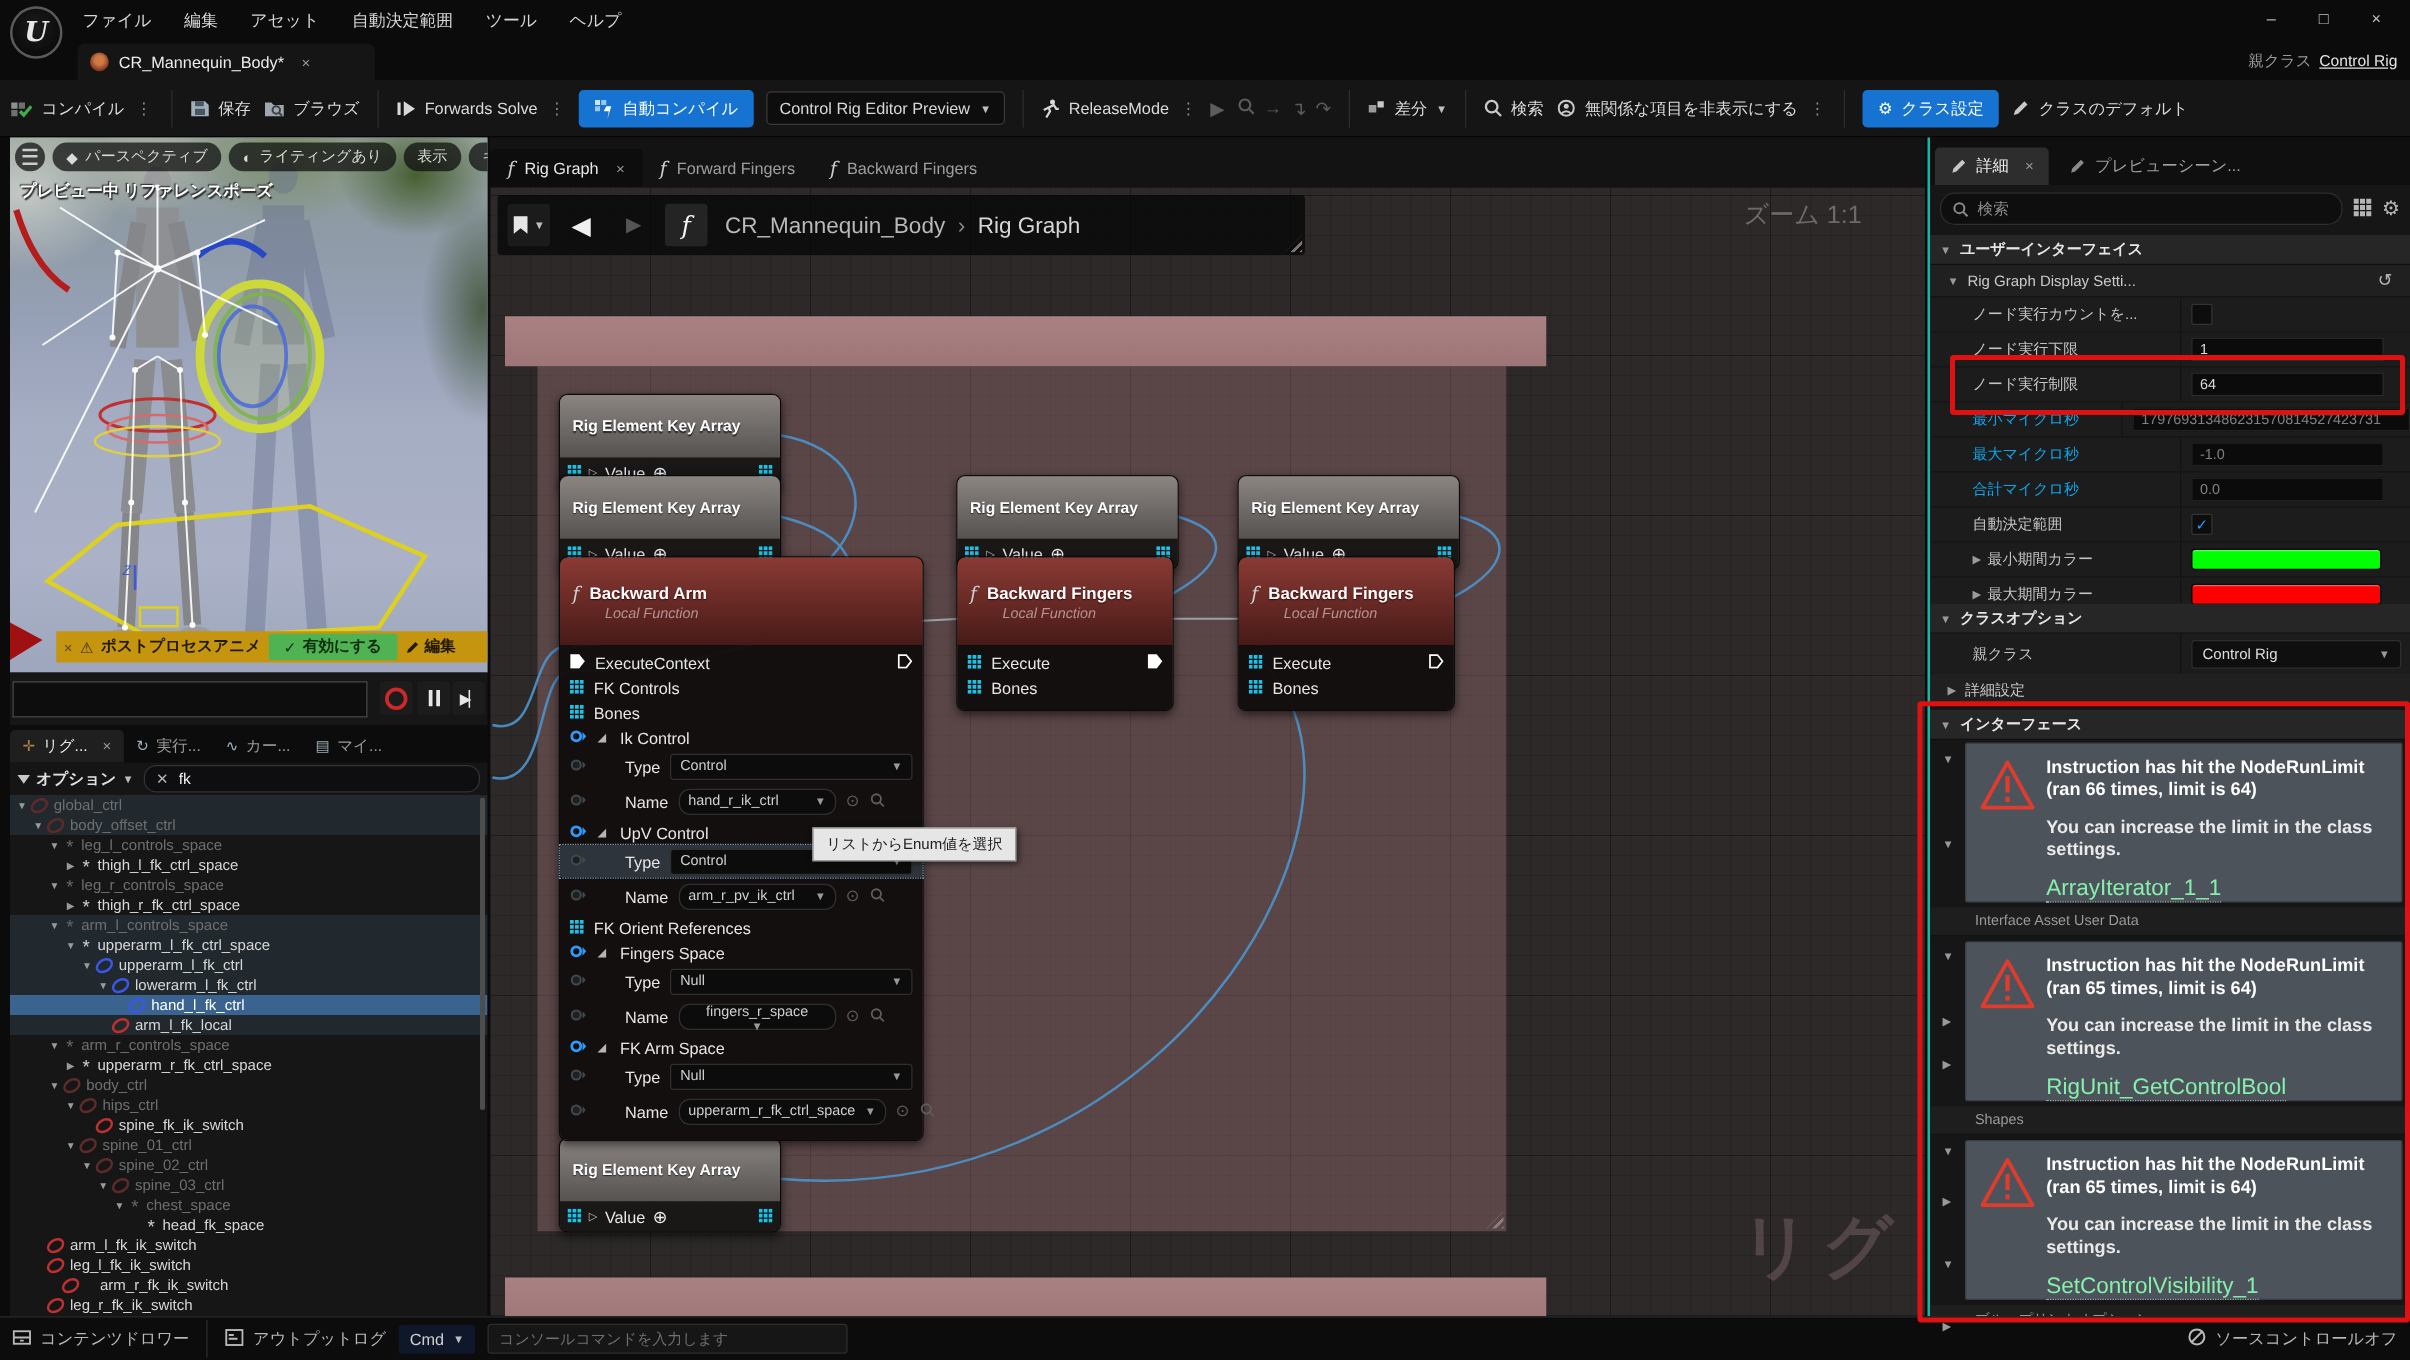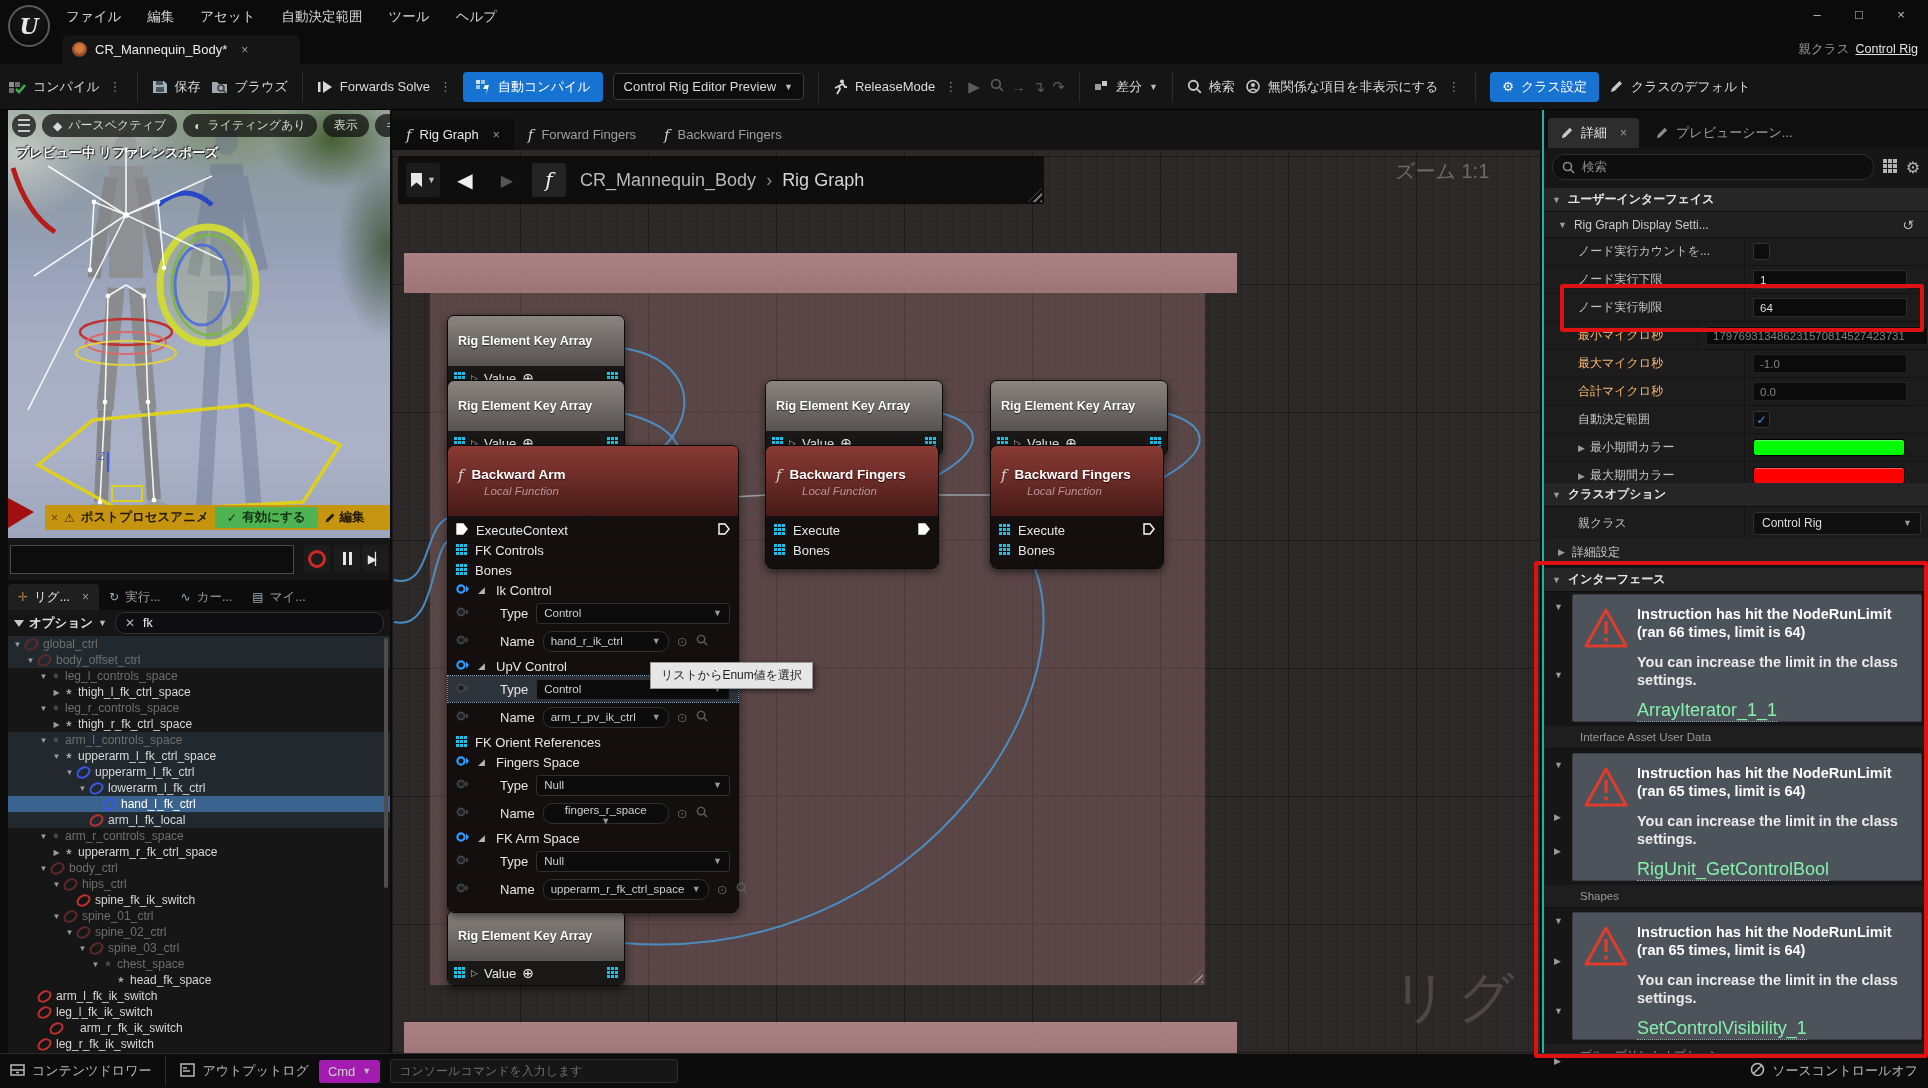--- a/index.html
+++ b/index.html
@@ -116,21 +116,21 @@
   #breadcrumbbar{position:absolute;left:6px;top:6px;width:646px;height:48px;background:rgba(8,8,8,.82);
      border-radius:3px;display:flex;align-items:center;gap:8px;padding:0 8px;box-sizing:border-box;z-index:8;}
   .bc-btn{height:34px;min-width:34px;background:#1b1b1b;border-radius:3px;display:flex;align-items:center;justify-content:center;gap:4px;color:#e0e0e0;}
   .bc-back{font-size:20px;color:#f0f0f0;background:none;}
   .bc-fwd{font-size:16px;color:#555;background:none;}
   .bc-f{font-family:"DejaVu Serif",serif;font-style:italic;font-size:20px;color:#f2f2f2;background:#242424;width:34px;}
   #crumbs{display:flex;align-items:center;gap:10px;font-size:18px;color:#b9b9b9;margin-left:6px;}
   #crumbs .sep{color:#8a8a8a;}
   #crumbs .cur{color:#d6d6d6;}
   #zoomlabel{position:absolute;left:1003px;top:8px;font-size:20px;color:#6e6a6a;z-index:3;}
-  #watermark{position:absolute;left:1000px;top:810px;font-size:56px;font-weight:normal;letter-spacing:8px;
+  #watermark{position:absolute;left:1000px;top:810px;font-size:56px;font-weight:bold;letter-spacing:8px;
              color:rgba(216,170,174,.22);z-index:2;}
   #wires{position:absolute;inset:0;z-index:3;pointer-events:none;}
   .node{position:absolute;border-radius:7px;box-shadow:0 3px 8px rgba(0,0,0,.55);z-index:4;border:1px solid #0a0a0a;}
   .nhead{border-radius:6px 6px 0 0;padding:17px 10px;}
   .reka .nhead{background:linear-gradient(180deg,#8a8581,#565250);height:16px;display:flex;align-items:center;}
   .reka .nhead .t{color:#fff;font-weight:bold;font-size:12.5px;text-shadow:0 1px 1px #222;}
   .reka .nbody{background:rgba(22,20,19,.93);border-radius:0 0 6px 6px;height:24px;display:flex;align-items:center;gap:6px;padding:0 6px;}
   .reka .vlabel{color:#e8e8e8;font-size:13px;}
   .oplus{color:#f0f0f0;font-size:14px;}
   .rpin{margin-left:auto;}
@@ -162,21 +162,21 @@
   #dsearchrow{position:absolute;left:0;top:38px;width:100%;height:38px;display:flex;align-items:center;gap:8px;padding:0 8px;box-sizing:border-box;background:#161616;}
   #dsearch{flex:1;height:24px;background:#0e0e0e;border:1px solid #2e2e2e;border-radius:12px;display:flex;align-items:center;gap:7px;padding:0 9px;color:#8b8b8b;font-size:12.5px;}
   .d-section{position:absolute;left:0;width:100%;height:24px;background:#262626;display:flex;align-items:center;gap:7px;padding:0 8px;box-sizing:border-box;
              color:#e6e6e6;font-weight:bold;font-size:12px;border-bottom:1px solid #101010;}
   .d-sub{position:absolute;left:0;width:100%;height:26px;background:#202020;display:flex;align-items:center;gap:7px;padding:0 14px;box-sizing:border-box;
          color:#cacaca;font-size:12px;border-bottom:1px solid #101010;}
   .d-sub .reset{margin-left:auto;color:#b5b5b5;font-size:14px;}
   #drows{position:absolute;left:0;top:128px;width:100%;}
   .d-row{height:27px;display:flex;align-items:center;border-bottom:1px solid #131313;background:#1c1c1c;}
   .d-row .dl{width:200px;padding-left:34px;box-sizing:border-box;color:#c4c4c4;font-size:12px;display:flex;align-items:center;gap:5px;white-space:nowrap;overflow:hidden;}
-  .d-row.dim .dl{color:#fdba74;}
+  .d-row.dim .dl{color:#0ea5e9;}
   .d-row .dv{flex:1;display:flex;align-items:center;border-left:1px solid #131313;height:100%;padding-left:8px;}
   .d-input{width:140px;height:17px;background:#0b0b0b;border:1px solid #2c2c2c;color:#dcdcdc;font-size:11.5px;
            display:flex;align-items:center;padding:0 6px;overflow:hidden;white-space:nowrap;}
   .d-row.dim .d-input{color:#808080;border-color:#222;}
   .d-input.wide{width:208px;}
   .d-check{width:15px;height:15px;background:#0d0d0d;border:1px solid #333;border-radius:2px;display:flex;align-items:center;justify-content:center;color:#2e9bff;font-size:12px;font-weight:bold;}
   .d-color{width:150px;height:15px;border-radius:3px;border:1px solid #000;box-shadow:inset 0 1px 0 rgba(255,255,255,.35);}
   .d-dropdown{width:150px;height:21px;background:#0f0f0f;border:1px solid #2e2e2e;border-radius:3px;color:#ddd;
               font-size:12px;display:flex;align-items:center;justify-content:space-between;padding:0 8px;}
   .exp9{font-size:9px;color:#9a9a9a;}
@@ -186,21 +186,21 @@
   .warn-card .wtitle{font-weight:bold;font-size:14.5px;line-height:1.25;}
   .warn-card .wbody{font-weight:bold;font-size:14.5px;line-height:1.25;color:#eaeaea;margin-top:12px;}
   .warn-card .wlink{display:inline-block;font-size:18px;color:#86efac;margin-top:10px;border-bottom:1px dotted #9aa2aa;}
   .warn-card .wicon{position:absolute;left:10px;top:12px;}
   .after-label{height:22px;display:flex;align-items:center;padding-left:36px;color:#9a9a9a;font-size:11.5px;background:#1e1e1e;border-bottom:1px solid #131313;margin-bottom:4px;}
   .gutter-arrow{position:absolute;font-size:9px;color:#9a9a9a;left:10px;z-index:2;}
   
   #statusbar{position:absolute;left:0;top:1053px;width:100%;height:35px;background:#0c0c0c;border-top:1px solid #2a2a2a;
              display:flex;align-items:center;gap:10px;padding:0 10px;box-sizing:border-box;}
   .sb-item{display:flex;align-items:center;gap:7px;color:#b9b9b9;font-size:13px;white-space:nowrap;}
-  #cmdbtn{background:#a21caf;border-radius:3px;padding:4px 9px;display:flex;gap:7px;align-items:center;color:#cfcfcf;}
+  #cmdbtn{background:#0f172a;border-radius:3px;padding:4px 9px;display:flex;gap:7px;align-items:center;color:#cfcfcf;}
   #console{width:270px;height:22px;background:#161616;border:1px solid #2e2e2e;border-radius:3px;color:#6f6f6f;
            font-size:12px;display:flex;align-items:center;padding:0 8px;}
   #sb-right{margin-left:auto;display:flex;align-items:center;gap:8px;}
   
   .anno{position:absolute;border:4px solid #de1212;border-radius:3px;z-index:60;pointer-events:none;}
   #anno1{left:1560px;top:284px;width:356px;height:40px;}
   #anno2{left:1534px;top:561px;width:386px;height:489px;}
 </style>
 </head>
 <body>

